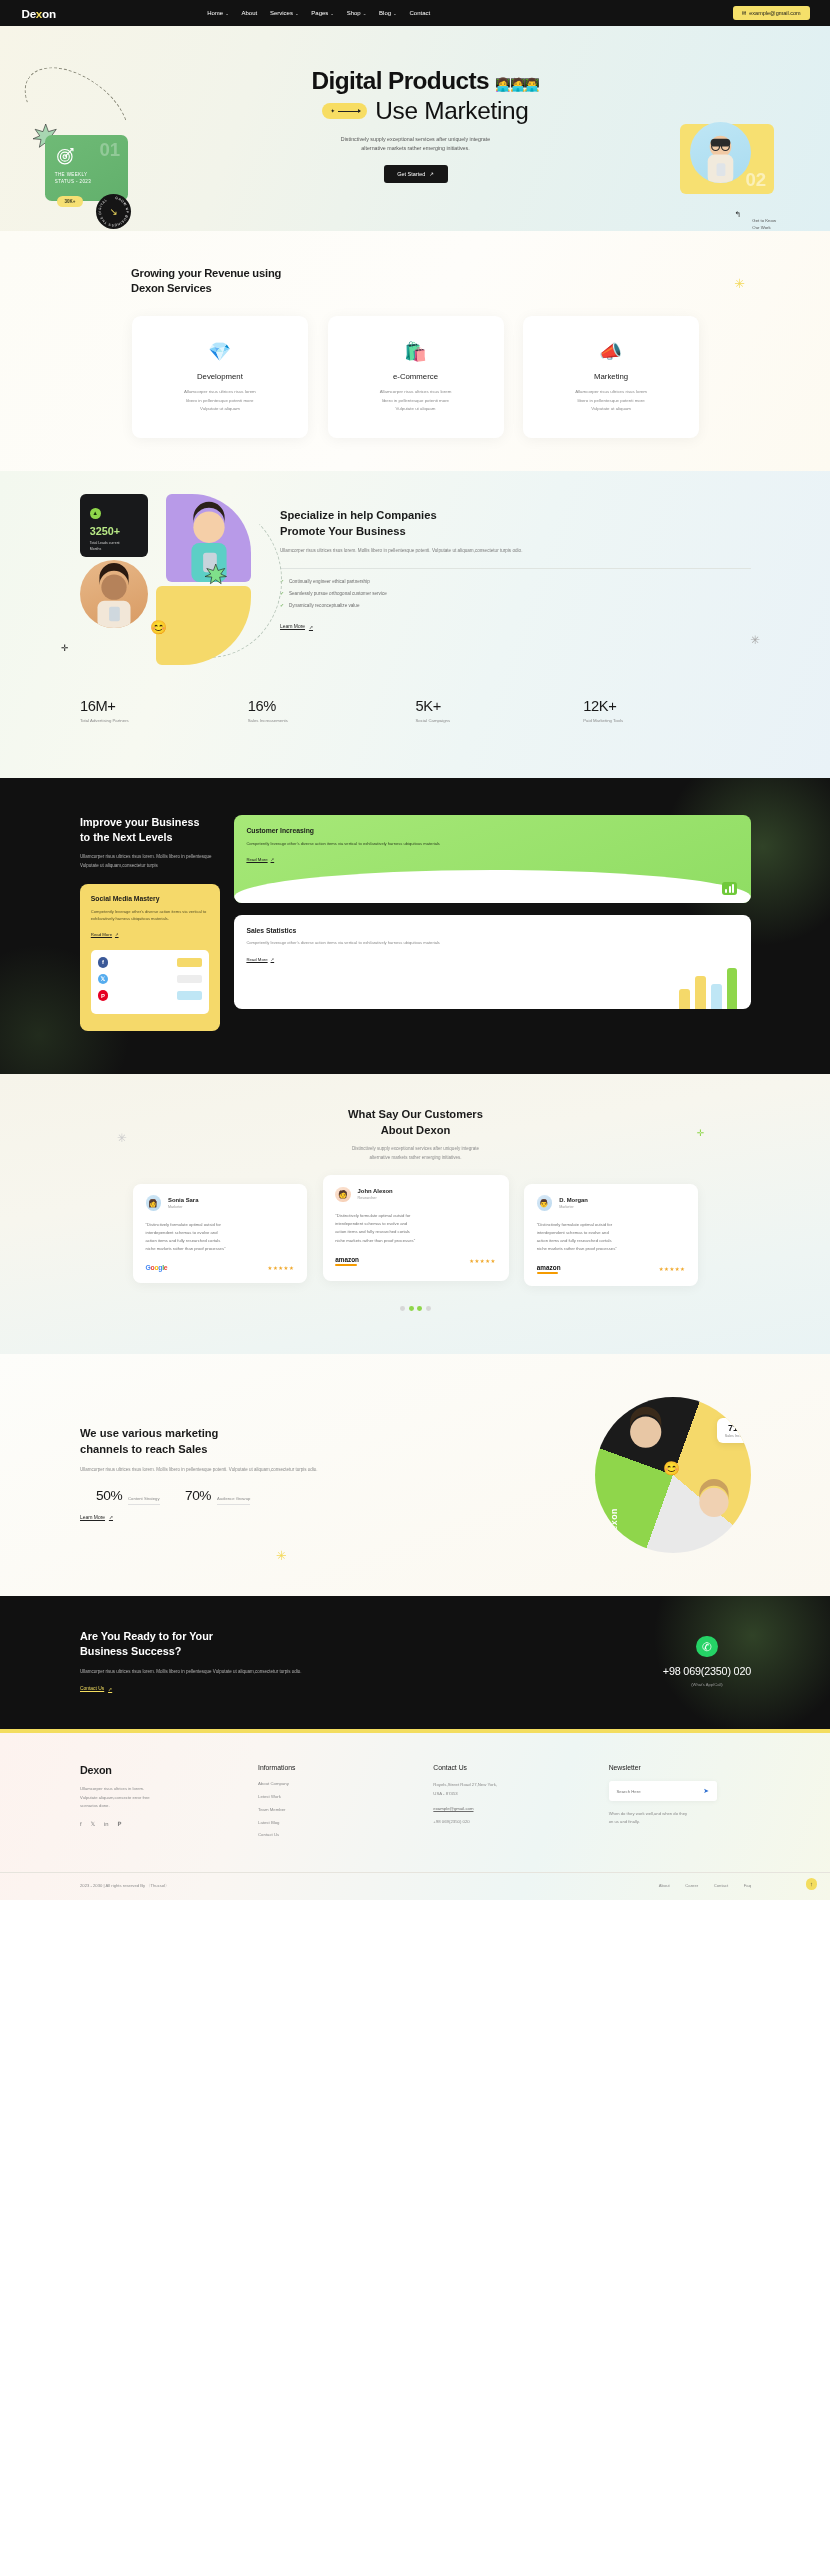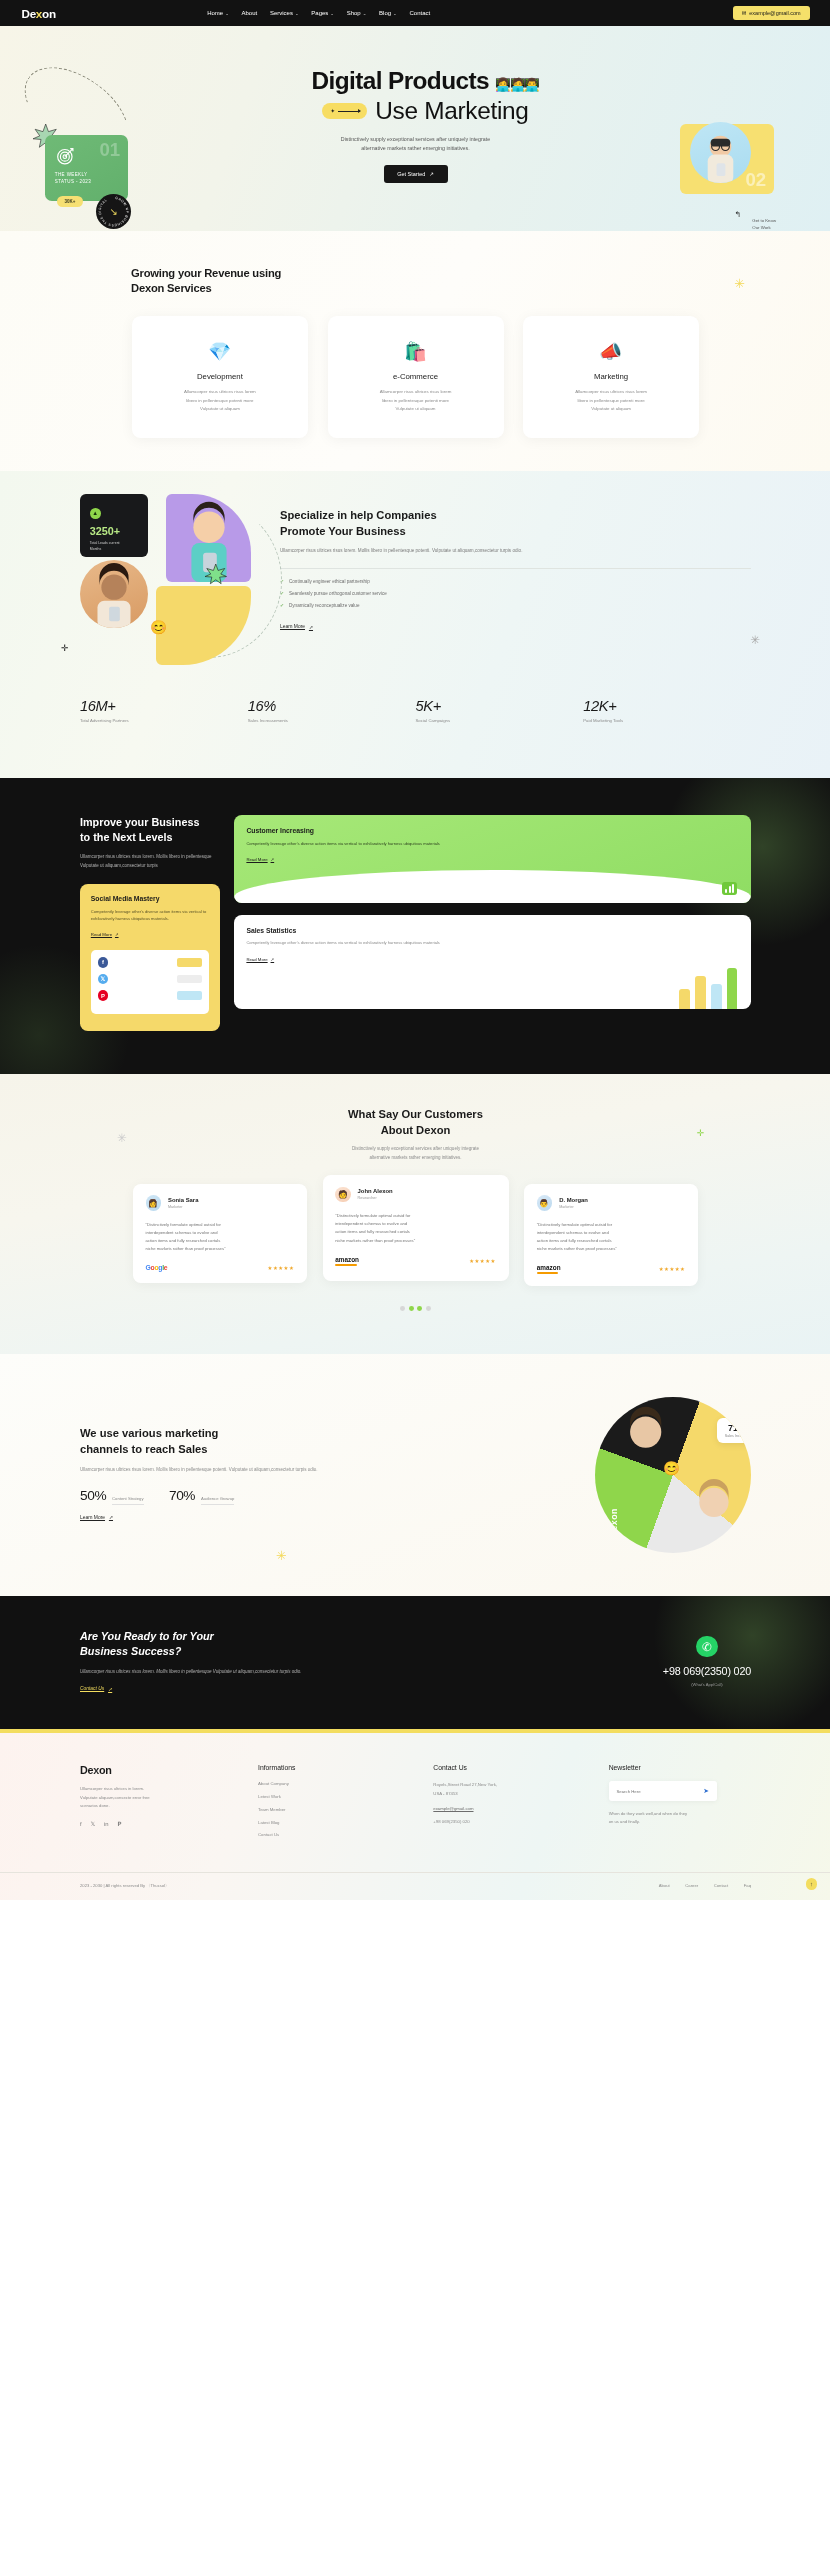--- a/index.html
+++ b/index.html
@@ -192,21 +192,21 @@
   }
   .check-list .tick { color:#8ec07c; font-size:4.9px; }
   .learn {
     display:inline-flex; align-items:center; gap:3.9px; font-size:4.9px;
     text-decoration:underline; color:#222; margin-top:7.8px; cursor:pointer;
   }
   .stats {
     display:flex; padding:0 80px; margin-top:33px; gap:0;
   }
   .stat { flex:1; }
-  .stat .v { font-size:14.7px; font-weight:400; letter-spacing:-0.4px;font-style:italic; }
+  .stat .v { font-size:14.7px; font-weight:400; letter-spacing:-0.4px; }
   .stat .l { font-size:4.3px; color:#8b8b8b; margin-top:3.9px; }
   .plus-deco { position:absolute; left:61px; top:172px; color:#222; font-size:8.8px; }
   .sun-deco2 { position:absolute; right:71px; top:162px; color:#aaa; font-size:11.7px; }
 
   
   .improve {
     background:#111; position:relative; padding:37px 0 43px; overflow:hidden;
   }
   .glow {
     position:absolute; right:-39px; top:-39px; width:215px; height:215px;
@@ -314,21 +314,21 @@
 
   
   .channels {
     position:relative; padding:43px 0 43px;
     background:linear-gradient(160deg,#fdfdfa,#fbf8f0);
   }
   .ch-row { display:flex; gap:35px; padding:0 80px; align-items:center; }
   .ch-left { flex:1; }
   .ch-left h2 { font-size:11.2px; font-weight:bold; line-height:1.4; }
   .ch-left p { font-size:4.5px; color:#8b8b8b; line-height:1.9; margin-top:7.8px; }
-  .ch-metrics { display:flex; gap:25.4px; margin-top:13.7px; align-items:flex-start; }
+  .ch-metrics { display:flex; gap:25.4px; margin-top:13.7px; align-items:flex-start;margin-left:16px; }
   .ch-m { display:flex; align-items:baseline; gap:5.9px; }
   .ch-m .v { font-size:13.7px; letter-spacing:-0.4px; }
   .ch-m .l { font-size:4.2px; color:#8b8b8b; }
   .ch-m .l:after {
     content:''; display:block; height:1px; background:#e0e0e0; margin-top:2.9px;
   }
   .ch-circle {
     width:156px; height:156px; border-radius:50%; position:relative;
     background:conic-gradient(from 200deg,#8fd64b 0deg 90deg,#1b1b1b 90deg 180deg,#f5d96a 180deg 290deg,#e9e9e9 290deg 360deg);
     overflow:hidden;
@@ -346,21 +346,21 @@
   }
   .ch-face { position:absolute; left:68px; top:63px; font-size:13.7px; }
   .sun-deco4 { position:absolute; left:276px; bottom:33px; color:#f3d95a; font-size:12.7px; }
 
   
   .cta {
     background:#111; position:relative; overflow:hidden; padding:33px 0 35px;
   }
   .cta .glow { right:-29px; top:-68px; }
   .cta-row { display:flex; padding:0 80px; align-items:center; position:relative; z-index:2; }
-  .cta-left { flex:1;font-style:italic; }
+  .cta-left { flex:1; }
   .cta-left h2 { color:#fff; font-size:10.8px; font-weight:bold; line-height:1.45; }
   .cta-left p { color:#b3b3b3; font-size:4.5px; line-height:1.9; margin-top:7.8px; }
   .cta-link {
     display:inline-flex; gap:3.9px; align-items:center; color:#f3dd5f;
     font-size:4.9px; text-decoration:underline; margin-top:9.8px; cursor:pointer;
   }
   .cta-right { text-align:center; }
   .wa {
     width:21.5px; height:21.5px; border-radius:50%; background:#25D366; margin:0 auto 7.8px;
     display:flex; align-items:center; justify-content:center; font-size:11.7px; color:#fff;

